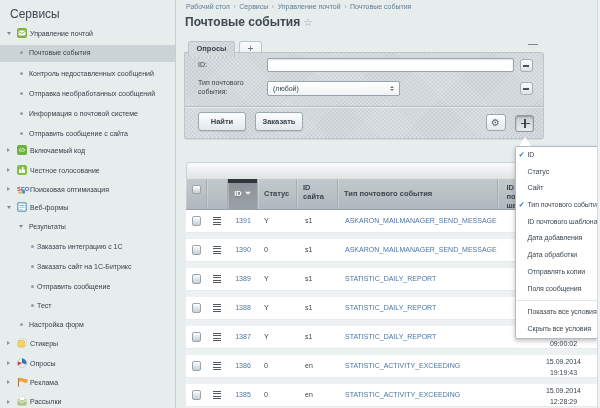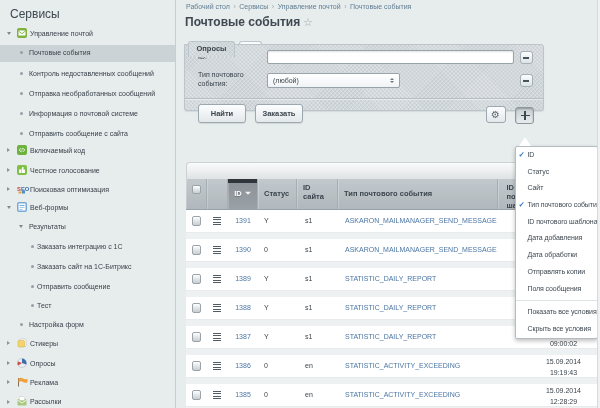--- a/index.html
+++ b/index.html
@@ -30,21 +30,21 @@
   #filter-collapse { position:absolute; left:528px; top:38px; font-size:10px; color:#5d676e; }
   
   .ftab { position:absolute; top:41px; height:15px; border:1px solid #bcc5cb; border-bottom:none; border-radius:3px 3px 0 0; }
   #tab-filter { left:188px; width:47px; height:16px; z-index:2;
     background:#d2d8db;
     background-image:repeating-linear-gradient(45deg, rgba(255,255,255,0.24) 0px, rgba(255,255,255,0.24) 1px, rgba(255,255,255,0) 1px, rgba(255,255,255,0) 2.8px),repeating-linear-gradient(-45deg, rgba(90,108,118,0.085) 0px, rgba(90,108,118,0.085) 1px, rgba(0,0,0,0) 1px, rgba(0,0,0,0) 2.8px);
     text-align:center; font-size:7.5px; font-weight:bold; color:#39434b; line-height:14px; }
   #tab-add { left:239px; width:23px; background:linear-gradient(#fbfcfc,#e9edef); text-align:center; }
   #tab-add .plus { font-size:10px; color:#6b767d; line-height:13px; }
   
-  #filter-panel { position:absolute; left:184px; top:44px; width:360px; height:67px;
+  #filter-panel { position:absolute; left:184px; top:52px; width:360px; height:87px;
     background:#d2d8db;
     background-image:repeating-linear-gradient(45deg, rgba(255,255,255,0.24) 0px, rgba(255,255,255,0.24) 1px, rgba(255,255,255,0) 1px, rgba(255,255,255,0) 2.8px),repeating-linear-gradient(-45deg, rgba(90,108,118,0.085) 0px, rgba(90,108,118,0.085) 1px, rgba(0,0,0,0) 1px, rgba(0,0,0,0) 2.8px);
     border:1px solid #bcc5cb; border-radius:0 3px 3px 3px;
     box-shadow:0 1px 1px rgba(0,0,0,0.08); }
   .f-label { position:absolute; font-size:7px; color:#39434b; }
   #f-input { position:absolute; left:82px; top:5px; width:247px; height:14px; background:#fff;
     border:1px solid #98a4ab; border-radius:2px; box-shadow:inset 0 1px 2px rgba(0,0,0,0.12); }
   #f-select { position:absolute; left:82px; top:28px; width:133px; height:15px;
     background:linear-gradient(#ffffff,#f0f3f5); border:1px solid #98a4ab; border-radius:2px;
     font-size:7px; color:#3c454c; line-height:13px; padding-left:5px; }

